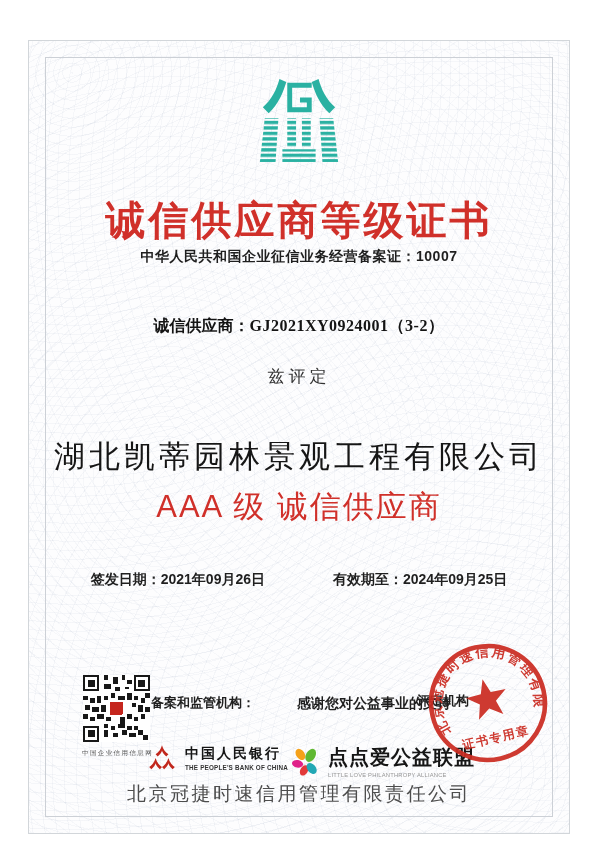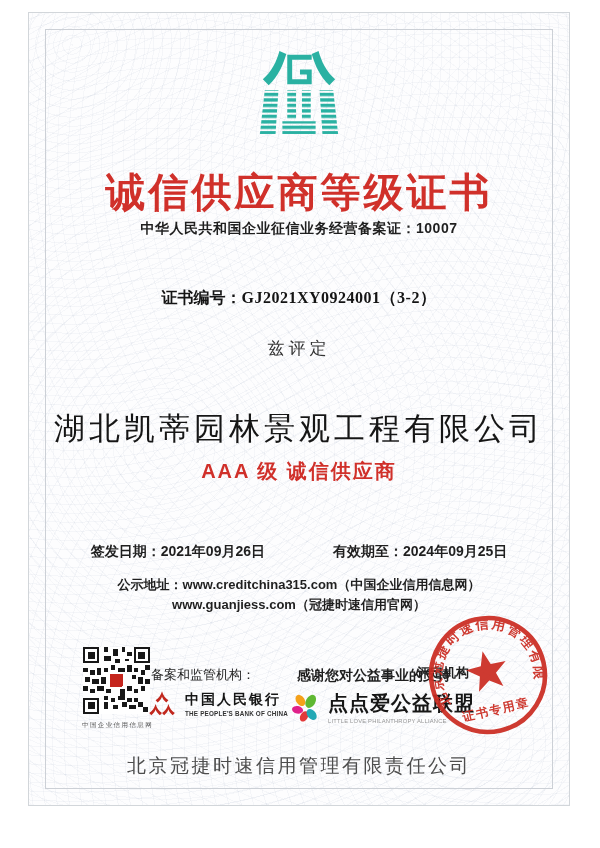--- a/index.html
+++ b/index.html
@@ -2,48 +2,48 @@
 <html><head>
 <meta charset="utf-8">
 <style>
   html,body{margin:0;padding:0;}
   body{
     width:600px;height:848px;background:#ffffff;position:relative;overflow:hidden;
     font-family:"Liberation Sans", sans-serif;
     -webkit-font-smoothing:antialiased;
   }
   .cert{
-    position:absolute;left:28px;top:12px;width:540px;height:792px;
+    position:absolute;left:28px;top:40px;width:540px;height:792px;
     border:1px solid #d2d6da;
     background:
       repeating-radial-gradient(circle at 8% 4%,  rgba(110,130,165,0.06) 0 1px, transparent 1px 9px),
       repeating-radial-gradient(circle at 95% 18%, rgba(110,130,165,0.05) 0 1px, transparent 1px 11px),
       repeating-radial-gradient(circle at 25% 55%, rgba(110,130,165,0.05) 0 1px, transparent 1px 10px),
       repeating-radial-gradient(circle at 80% 92%, rgba(110,130,165,0.06) 0 1px, transparent 1px 12px),
       #fdfdfe;
   }
   .cert::after{
     content:"";position:absolute;inset:16px;border:1px solid #ccd0d6;pointer-events:none;
   }
   .row{position:absolute;left:0;right:0;text-align:center;}
   .logo-row{top:36px;display:flex;justify-content:center;}
   .title{top:152px;font-size:40px;font-weight:bold;color:#d0302a;letter-spacing:3px;}
   .subtitle{top:207px;font-size:14px;font-weight:bold;color:#1f1f1f;letter-spacing:0.5px;}
   .certno{top:275px;font-size:16px;font-weight:bold;color:#141414;}
   .certno .val{font-family:"Liberation Serif", serif;letter-spacing:0.5px;}
   .hereby{top:324px;font-size:17px;color:#333;letter-spacing:4px;}
   .company{top:355px;font-size:31px;font-family:"Liberation Serif", serif;color:#161616;letter-spacing:4px;margin-top:40px;}
-  .grade{top:445px;font-size:20px;font-weight:bold;color:#d0302a;letter-spacing:2px;}
+  .grade{top:445px;font-size:31px;font-weight:normal;color:#d0302a;letter-spacing:2px;}
   .dates{top:530px;font-size:14px;font-weight:bold;color:#1f1f1f;display:flex;justify-content:center;gap:68px;}
   .publicity{top:562px;font-size:13px;font-weight:bold;color:#1f1f1f;line-height:1.5;}
   .footer-block{position:absolute;}
   .qr-wrap{left:53px;top:634px;width:68px;text-align:center;}
   .qr-caption{font-size:6.5px;letter-spacing:1.4px;color:#555;margin-top:3px;white-space:nowrap;}
-  .regulator-label{left:122px;top:653px;font-size:13px;font-weight:normal;color:#1f1f1f;}
-  .org{display:flex;align-items:center;gap:7px;}
+  .regulator-label{left:122px;top:653px;font-size:13px;font-weight:bold;color:#1f1f1f;}
+  .org{display:flex;align-items:center;gap:7px;margin-top:26px;}
   .pboc{left:117px;top:677px;}
   .org-cn{font-size:14px;font-weight:bold;font-family:"Liberation Serif", serif;letter-spacing:2px;color:#161616;}
   .org-en{font-size:6.3px;font-weight:bold;color:#333;letter-spacing:0.2px;margin-top:1px;white-space:nowrap;}
   .thanks{left:268px;top:654px;font-size:14px;font-weight:bold;color:#1f1f1f;}
   .alliance{left:262px;top:677px;}
   .alliance .org-cn{font-family:"Liberation Sans", sans-serif;letter-spacing:1px;font-size:20px;}
   .alliance .org-en{color:#979797;font-weight:normal;font-size:5.8px;}
   .assessor-label{left:388px;top:651px;font-size:13px;font-weight:bold;color:#1f1f1f;z-index:1;}
   .seal{left:398px;top:601px;width:122px;height:122px;transform:rotate(-13deg);opacity:0.93;z-index:2;}
   .issuer{top:740px;font-size:19px;color:#4d4d4d;letter-spacing:2.5px;}
@@ -72,38 +72,34 @@
         <path d="M53 42 L62 42 L62 72 L53 72 Z"></path>
         <path d="M33 74 L67 74 L67 87 L33 87 Z"></path>
       </g>
     </svg>
   </div>
 
   <div class="row title">诚信供应商等级证书</div>
   <div class="row subtitle">中华人民共和国企业征信业务经营备案证：10007</div>
 
   <div class="row certno">
-    <span>证书编号：</span><span class="val">GJ2021XY0924001（3-2）</span>
+    <span>诚信供应商：</span><span class="val">GJ2021XY0924001（3-2）</span>
   </div>
 
   <div class="row hereby">兹评定</div>
 
   <div class="row company">湖北凯蒂园林景观工程有限公司</div>
 
   <div class="row grade">AAA 级 诚信供应商</div>
 
   <div class="row dates">
     <span><span>签发日期：</span><span>2021年09月26日</span></span>
     <span><span>有效期至：</span><span>2024年09月25日</span></span>
   </div>
 
-  <div class="row publicity">
-    <div><span>公示地址：</span><span>www.creditchina315.com（中国企业信用信息网）</span></div>
-    <div>www.guanjiess.com（冠捷时速信用官网）</div>
-  </div>
 
   <div class="footer-block qr-wrap">
     <svg width="67" height="67" viewBox="0 0 29 29" shape-rendering="crispEdges">
       <rect width="29" height="29" fill="#fff"></rect>
       <g fill="#181818">
         <rect x="0" y="0" width="7" height="7"></rect>
           <rect x="22" y="0" width="7" height="7"></rect>
           <rect x="0" y="22" width="7" height="7"></rect>
       </g>
       <g fill="#fff">

